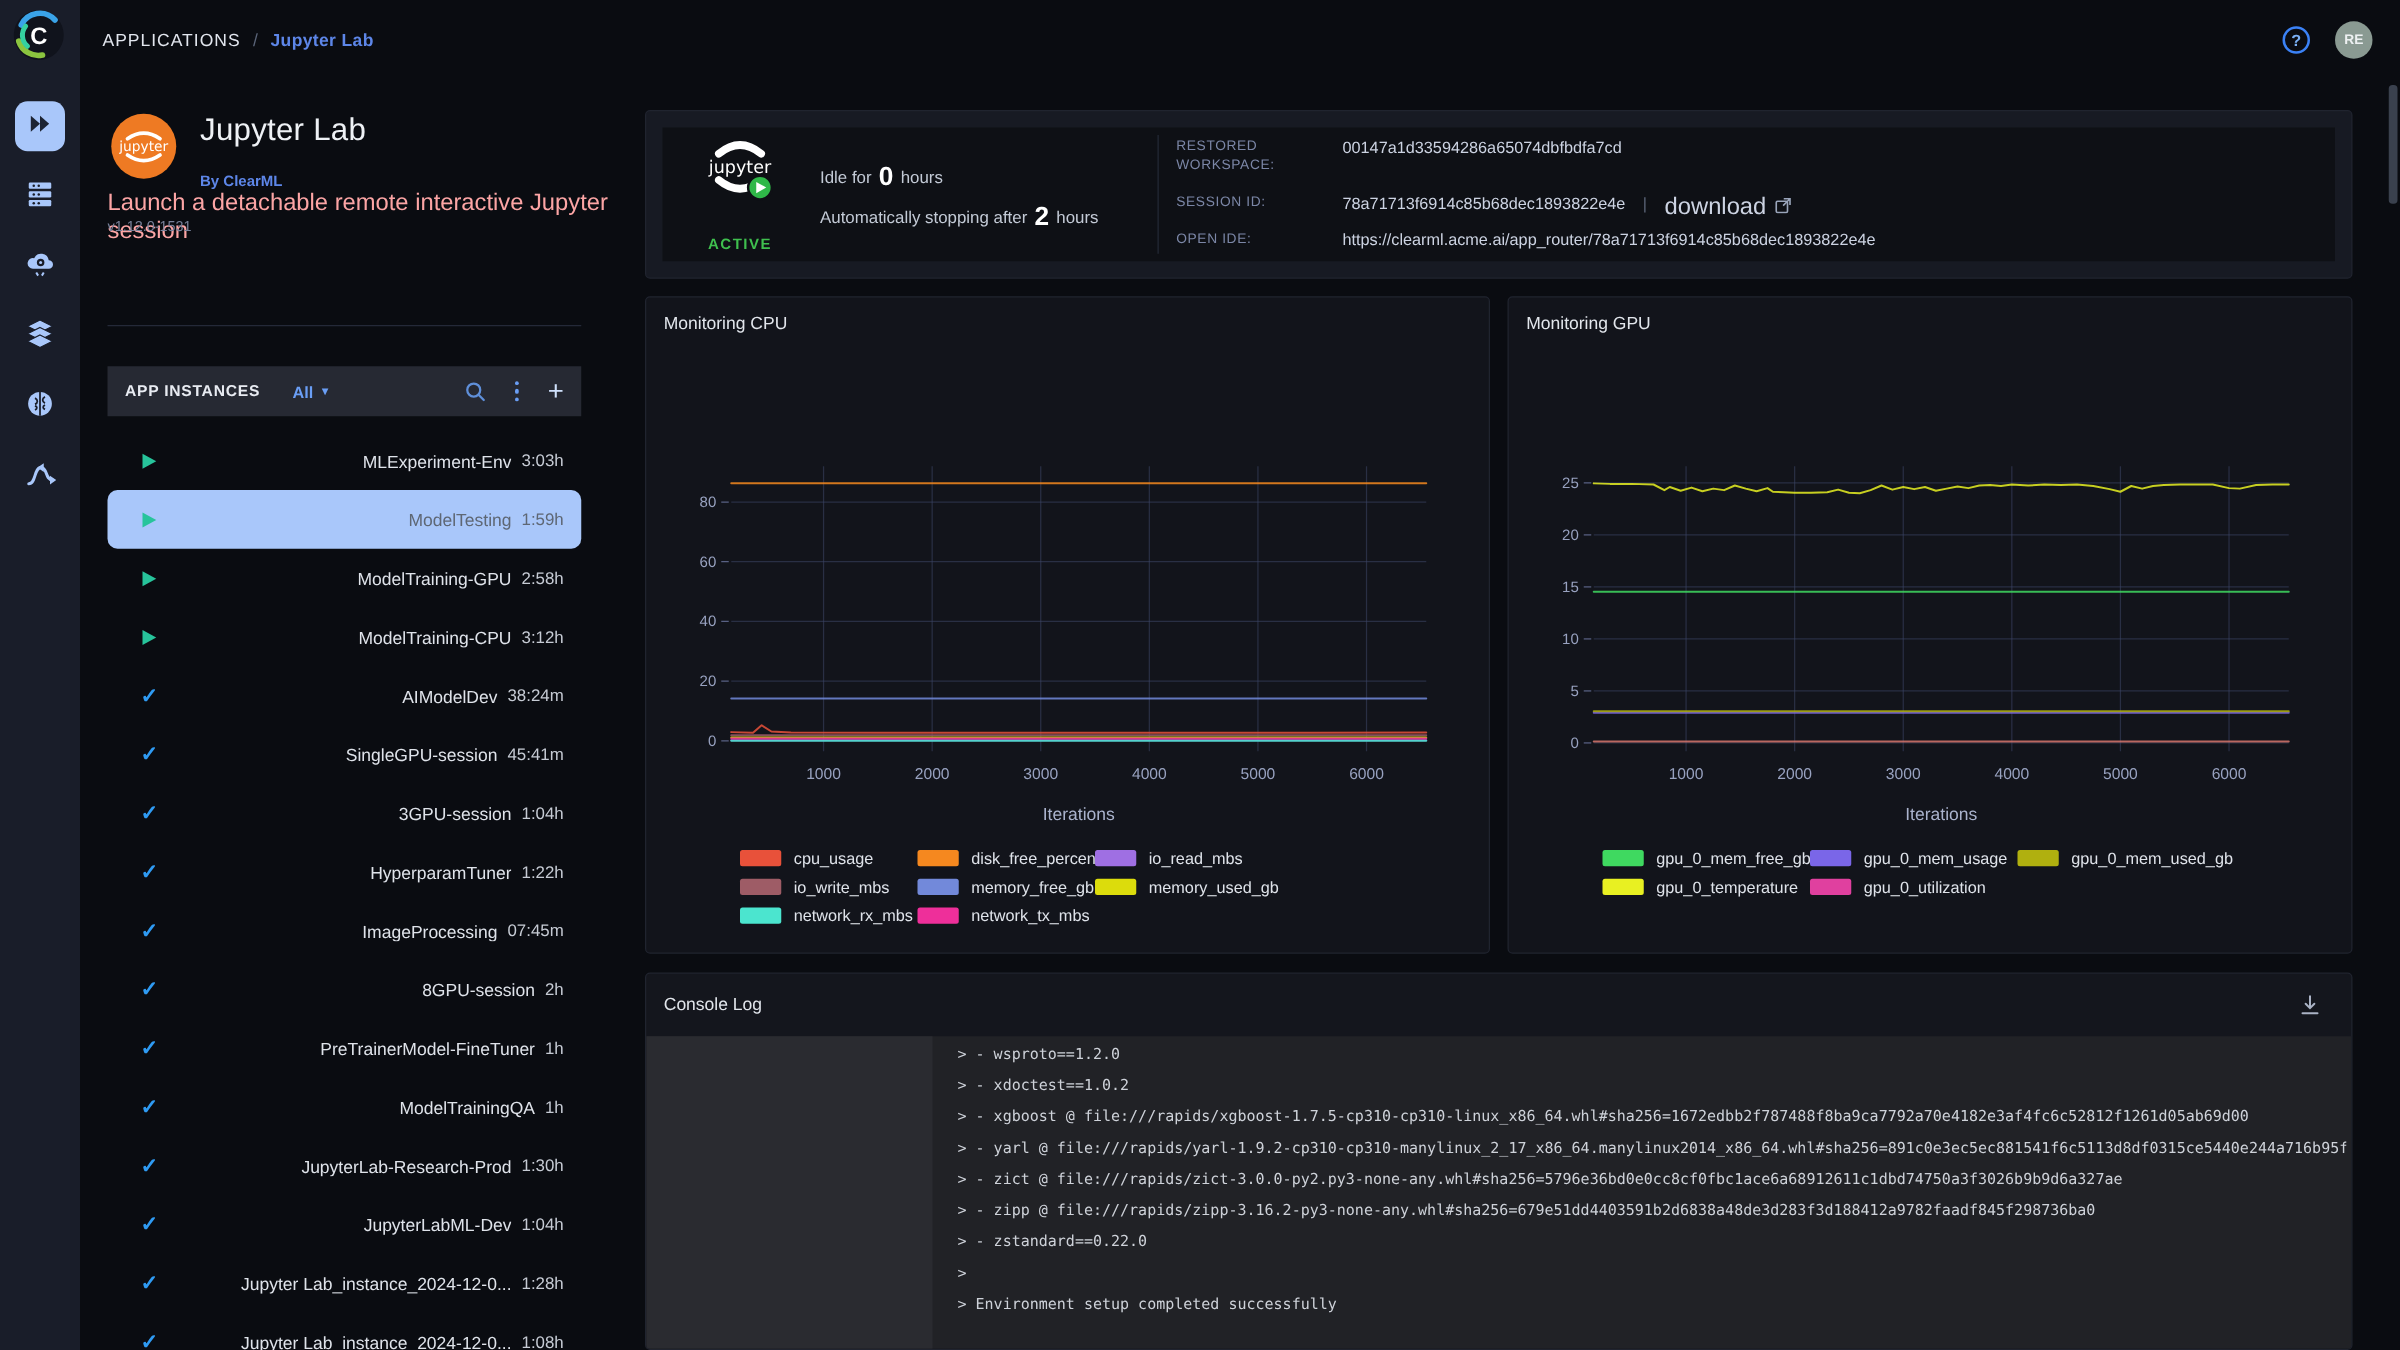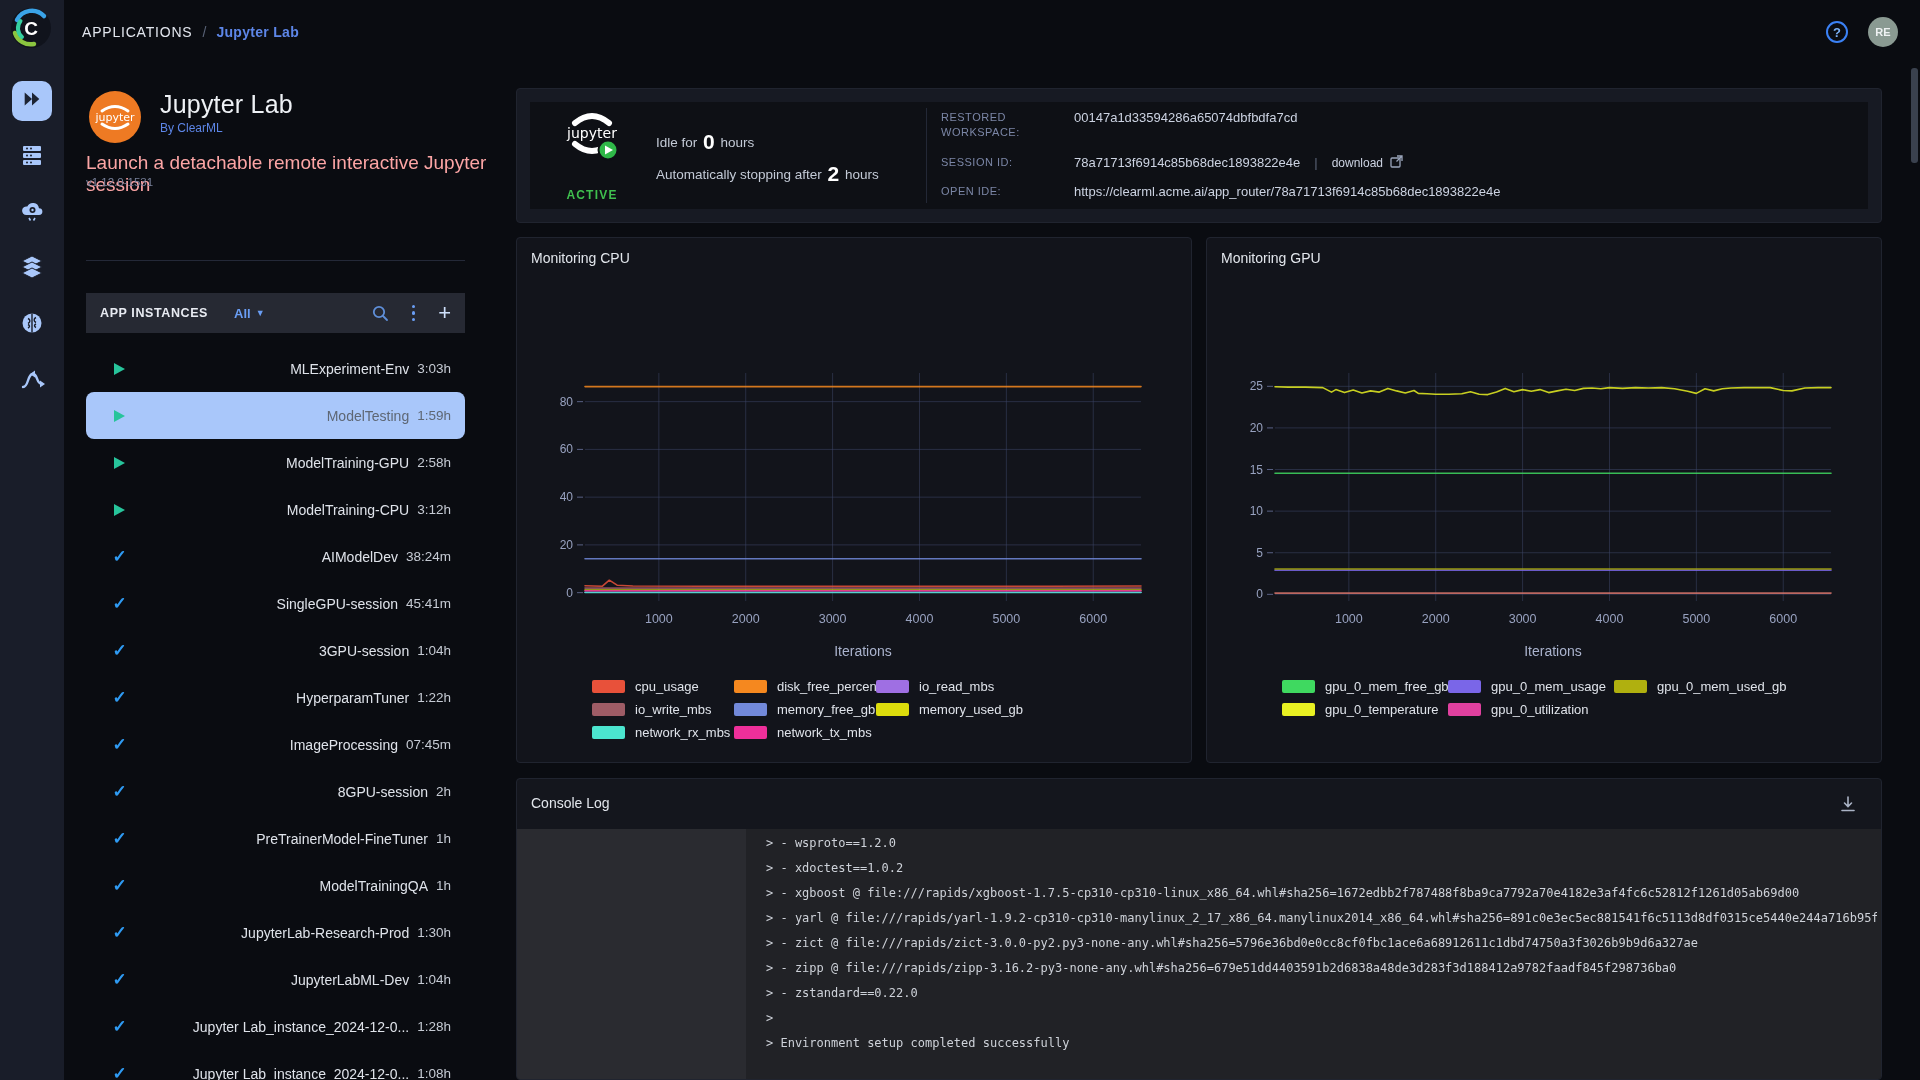--- a/index.html
+++ b/index.html
@@ -24,21 +24,21 @@
   .topbar-right { position:absolute; right:22px; top:0; height:64px; display:flex; align-items:center; gap:20px; }
   .help-badge { width:22px; height:22px; border-radius:50%; border:2px solid #3b82f6; color:#7ab0f5;
                 display:flex; align-items:center; justify-content:center; font-size:13px; font-weight:700; cursor:pointer; }
   .avatar { width:30px; height:30px; border-radius:50%; background:#8a9a92; color:#eef1f2; font-size:11px;
             font-weight:700; display:flex; align-items:center; justify-content:center; cursor:pointer; }
 
   
   .left-panel { position:absolute; left:64px; top:64px; width:426px; height:1016px; }
   .app-head { position:absolute; left:24px; top:26px; display:flex; gap:18px; }
   .app-title { font-size:25px; font-weight:500; color:#eef1f5; letter-spacing:.2px; }
-  .app-by { font-size:12px; color:#5d86e8; margin-top:2px; }
+  .app-by { font-size:12px; color:#5d86e8; margin-top:19px;font-weight:bold; }
   .app-desc { position:absolute; left:22px; top:88px; font-size:19px; color:#fca5a5; }
   .app-version { position:absolute; left:22px; top:112px; font-size:11.5px; color:#78819a; }
   .panel-divider { position:absolute; left:22px; top:196px; width:379px; height:1px; background:#242938; }
 
   .inst-header { position:absolute; left:22px; top:229px; width:379px; height:40px; background:#262933;
                  border-radius:0; display:flex; align-items:center; padding:0 14px; }
   .inst-title { font-size:12.5px; font-weight:700; color:#e8ebf2; letter-spacing:.6px; }
   .inst-filter { margin-left:26px; color:#6a9ef5; font-size:13px; font-weight:600; cursor:pointer;
                  display:flex; align-items:center; gap:5px; }
   .inst-filter .caret { font-size:9px; }
@@ -71,21 +71,21 @@
                   font-weight:700; color:#3fbf4e; letter-spacing:1.2px; }
   .idle-line1 { position:absolute; left:126px; top:28px; font-size:13.5px; color:#c3cad6; }
   .idle-line2 { position:absolute; left:126px; top:60px; font-size:13.5px; color:#c3cad6; }
   .big-num { font-size:21px; font-weight:700; color:#ffffff; vertical-align:-2px; padding:0 2px; }
   .status-vdiv { position:absolute; left:396px; top:6px; bottom:6px; width:1px; background:#232836; }
   .field-row { position:absolute; left:411px; display:flex; align-items:flex-start; }
   .field-label { width:120px; margin-right:13px; font-size:11px; line-height:15px; color:#7b86a6;
                  letter-spacing:.5px; }
   .field-value { font-size:13px; color:#ccd3e2; white-space:nowrap; }
   .field-sep { margin:0 14px; color:#5c6578; font-size:13px; }
-  .dl-link { color:#ccd3e2; font-size:12px; cursor:pointer; display:inline-flex; align-items:center; gap:7px; }
+  .dl-link { color:#ccd3e2; font-size:19px; cursor:pointer; display:inline-flex; align-items:center; gap:7px; }
   .ide-url { cursor:pointer; }
 
   
   .chart-card { top:237px; width:676px; height:526px; overflow:hidden; }
   #chart-card-0 { left:516px; }
   #chart-card-1 { left:1206px; }
   .chart-title { position:absolute; left:14px; top:12px; font-size:14px; color:#e2e6ec; }
   .chart-host { position:absolute; left:0; top:100px; width:676px; height:330px; }
   .legend { position:absolute; left:75px; top:437px; display:grid; row-gap:1px; }
   .legend-item { display:flex; align-items:center; gap:10px; height:22px; cursor:pointer; }

